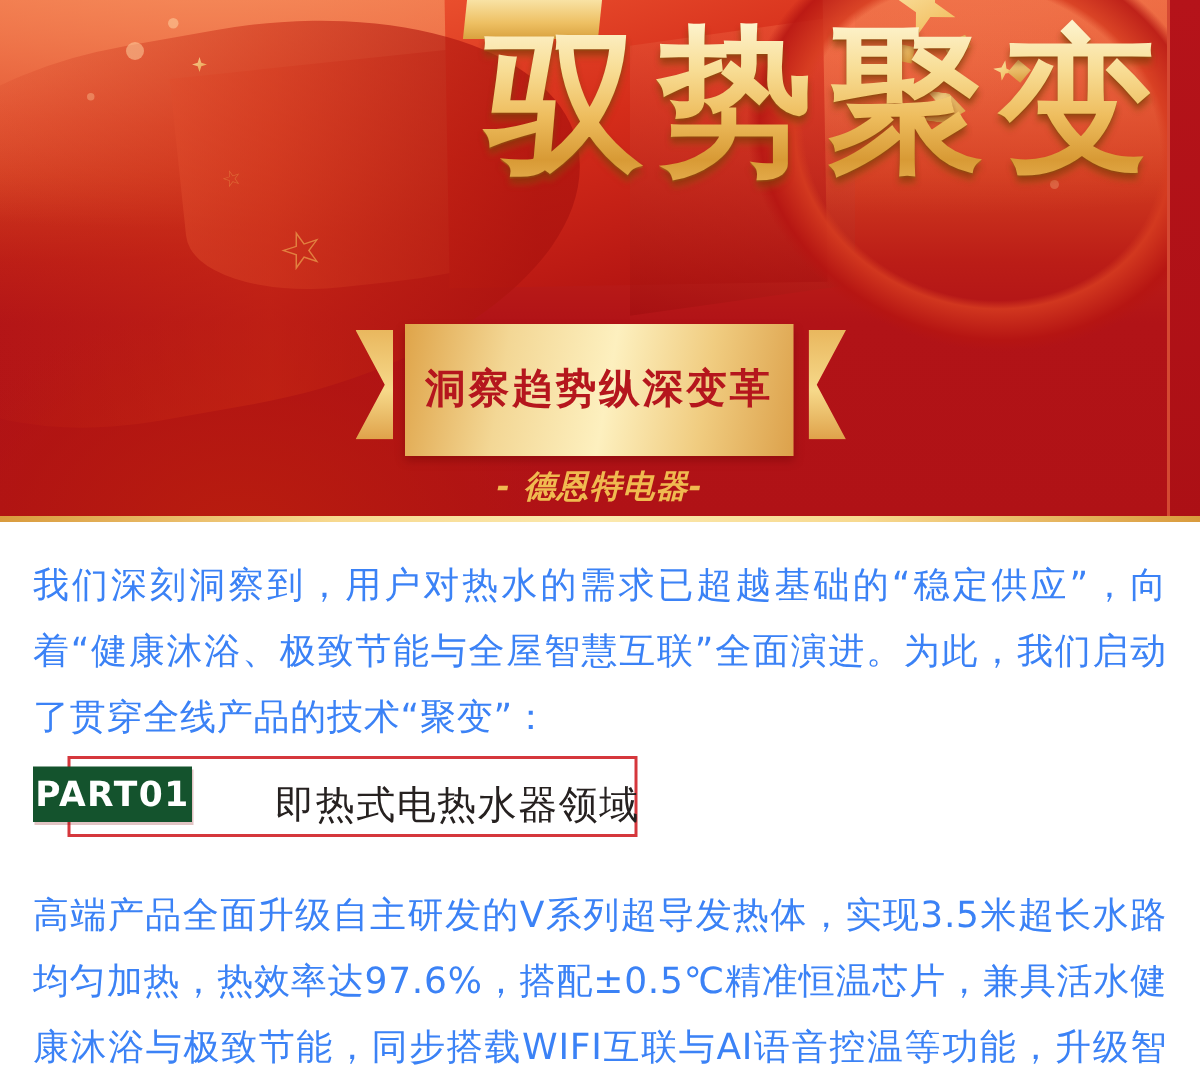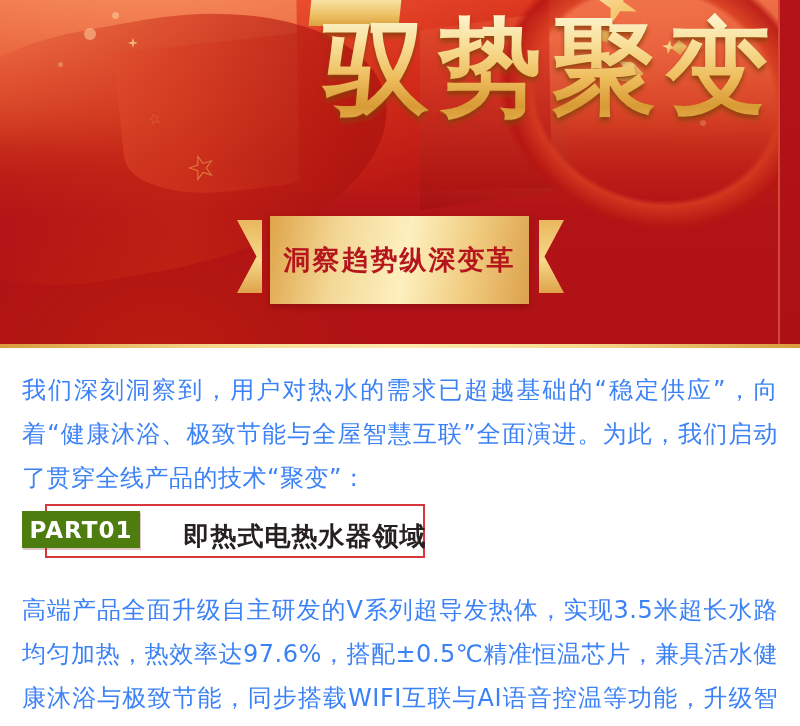--- a/index.html
+++ b/index.html
@@ -132,30 +132,30 @@
   .para {
     font-size: 24px; line-height: 44px; color: #3b82f6; letter-spacing: .5px;
     text-align: justify;
   }
   .part-header { position: relative; height: 58px; margin-top: 4px; }
   .part-outline {
     position: absolute; left: 23px; top: 0; width: 380px; height: 54px;
     border: 2px solid #d5373c; background: #ffffff;
   }
   .part-badge {
-    position: absolute; left: 0; top: 7px; width: 118px; height: 37px;
-    background: #4d7c0f; color: #ffffff;
+    position: absolute; left: 0; top: 7px; width: 106px; height: 37px;
+    background: #14532d; color: #ffffff;
     font-size: 23px; font-weight: 800; letter-spacing: 1px;
     display: flex; align-items: center; justify-content: center;
     box-shadow: 1px 2px 0 rgba(140,20,20,.25);
   }
   .part-title {
     position: absolute; left: 140px; top: 0; width: 286px; height: 64px;
     display: flex; align-items: center; justify-content: center;
-    font-size: 26px; font-weight: 700; color: #262120; letter-spacing: 1px;
+    font-size: 26px; font-weight: 400; color: #262120; letter-spacing: 1px;
     white-space: nowrap;
   }
   .body-para { margin-top: 26px; }
 </style>
 </head>
 <body>
 
 <div class="banner">
 
   <div class="deco blob-bottom-left"></div>
@@ -183,20 +183,21 @@
   <h1 class="banner-title">驭势聚变</h1>
 
   <div class="gold-ribbon">
     <div class="ribbon-flag left"></div>
     <div class="ribbon-flag right"></div>
     <div class="ribbon-center">
       <div class="ribbon-line">洞察趋势纵深变革</div>
     </div>
   </div>
 
+  <div class="brand-line">- 德恩特电器-</div>
   <div class="gold-divider"></div>
 </div>
 
 <div class="content">
   <p class="para">我们深刻洞察到，用户对热水的需求已超越基础的“稳定供应”，向着“健康沐浴、极致节能与全屋智慧互联”全面演进。为此，我们启动了贯穿全线产品的技术“聚变”：</p>
 
   <div class="part-header">
     <div class="part-outline"></div>
     <div class="part-badge">PART01</div>
     <div class="part-title">即热式电热水器领域</div>

